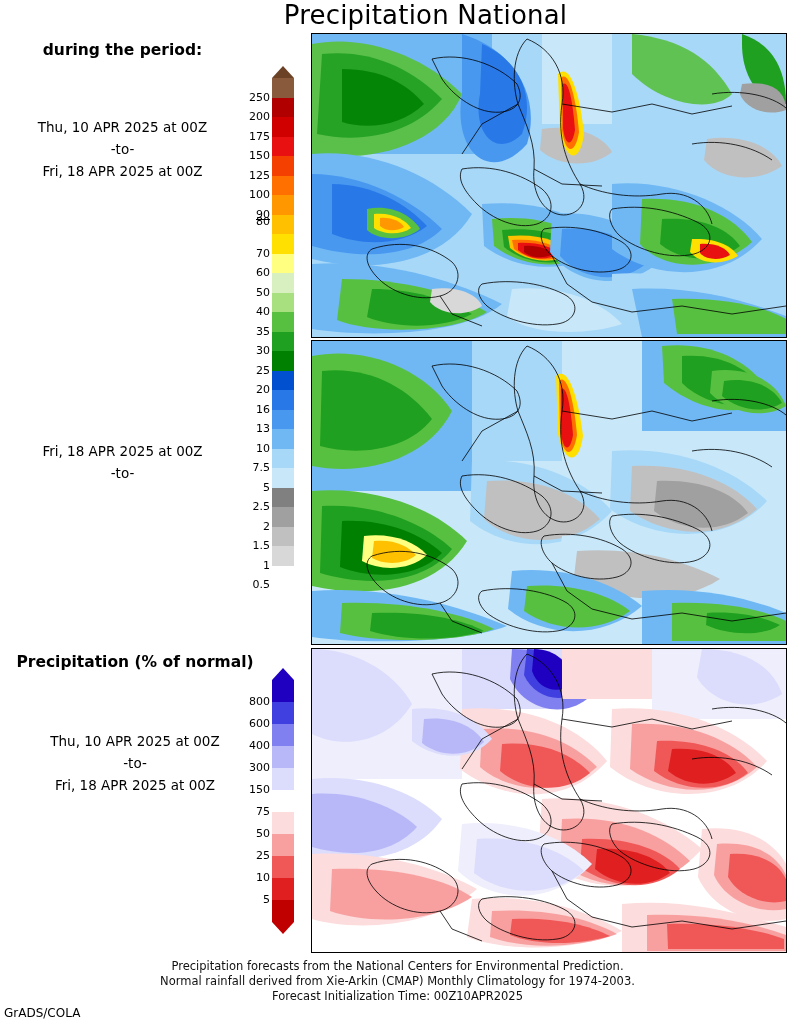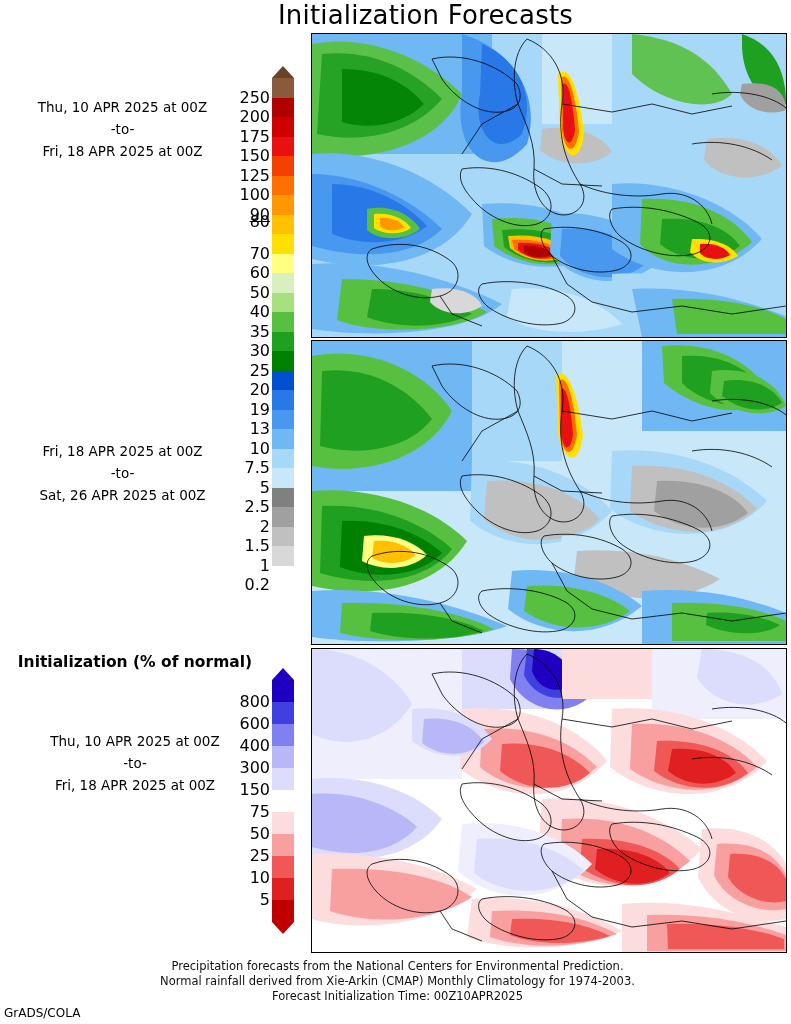--- a/index.html
+++ b/index.html
@@ -9,52 +9,52 @@
 
   
   .lbl-block{position:absolute;text-align:center;font-size:13.5px;line-height:22px;}
   .lbl-head{font-weight:bold;font-size:15.5px;line-height:20px;}
 
   
   .cbar{position:absolute;width:22px;}
   .cbar .seg{width:22px;height:var(--h);}
   .tri-up{width:0;height:0;border-left:11px solid transparent;border-right:11px solid transparent;}
   .tri-dn{width:0;height:0;border-left:11px solid transparent;border-right:11px solid transparent;}
-  .ticks{position:absolute;font-size:16px;text-align:right;width:34px;}
+  .ticks{position:absolute;font-size:11px;text-align:right;width:34px;}
   .ticks div{position:absolute;right:0;line-height:10px;}
 
   
   .panel{position:absolute;border:1px solid #000;overflow:hidden;background:#dfeef8;}
   .panel svg{display:block;}
 
   .footnote{position:absolute;width:791px;text-align:center;font-size:11.5px;line-height:15px;color:#111;}
   .credit{position:absolute;left:4px;bottom:4px;font-size:12px;}
 </style>
 </head>
 <body>
 
 <div class="title">
-  <span>Initialization Forecasts</span>
+  <span>Precipitation National</span>
 </div>
 
 <div class="lbl-block" style="left:10px;top:40px;width:225px;">
+  <div class="lbl-head">during the period:</div>
   <div style="height:56px"></div>
   <div>Thu, 10 APR 2025 at 00Z</div>
   <div>-to-</div>
   <div>Fri, 18 APR 2025 at 00Z</div>
 </div>
 
 <div class="lbl-block" style="left:10px;top:440px;width:225px;">
   <div>Fri, 18 APR 2025 at 00Z</div>
   <div>-to-</div>
-  <div>Sat, 26 APR 2025 at 00Z</div>
 </div>
 
 <div class="lbl-block" style="left:4px;top:652px;width:262px;">
-  <div class="lbl-head">Initialization (% of normal)</div>
+  <div class="lbl-head">Precipitation (% of normal)</div>
   <div style="height:58px"></div>
   <div>Thu, 10 APR 2025 at 00Z</div>
   <div>-to-</div>
   <div>Fri, 18 APR 2025 at 00Z</div>
 </div>
 
 <div class="cbar" id="cbar1" style="left:272px;top:66px;">
     <div class="tri-dn" style="border-bottom: 12px solid rgb(107, 66, 38);"></div>
     <div class="seg" style="--h: 19.5px; background: rgb(138, 90, 60);"></div>
     <div class="seg" style="--h: 19.5px; background: rgb(176, 0, 0);"></div>
@@ -94,30 +94,30 @@
     <div style="top: 143.5px; text-decoration: underline;">90</div>
     <div style="top: 151px;">80</div>
     <div style="top: 182.5px;">70</div>
     <div style="top: 202px;">60</div>
     <div style="top: 221.5px;">50</div>
     <div style="top: 241px;">40</div>
     <div style="top: 260.5px;">35</div>
     <div style="top: 280px;">30</div>
     <div style="top: 299.5px;">25</div>
     <div style="top: 319px;">20</div>
-    <div style="top: 338.5px;">19</div>
+    <div style="top: 338.5px;">16</div>
     <div style="top: 358px;">13</div>
     <div style="top: 377.5px;">10</div>
     <div style="top: 397px;">7.5</div>
     <div style="top: 416.5px;">5</div>
     <div style="top: 436px; margin-left: 32px;">2.5</div>
     <div style="top: 455.5px;">2</div>
     <div style="top: 475px;">1.5</div>
     <div style="top: 494.5px;">1</div>
-    <div style="top: 514px;">0.2</div>
+    <div style="top: 514px;">0.5</div>
   </div>
 
 <div class="cbar" id="cbar2" style="left:272px;top:668px;">
     <div class="tri-dn" style="border-bottom: 12px solid rgb(32, 0, 192);"></div>
     <div class="seg" style="--h: 22px; background: rgb(32, 0, 192);"></div>
     <div class="seg" style="--h: 22px; background: rgb(64, 64, 224);"></div>
     <div class="seg" style="--h: 22px; background: rgb(128, 128, 240);"></div>
     <div class="seg" style="--h: 22px; background: rgb(184, 184, 248);"></div>
     <div class="seg" style="--h: 22px; background: rgb(220, 220, 252);"></div>
     <div class="seg" style="--h: 22px; background: rgb(255, 255, 255);"></div>

